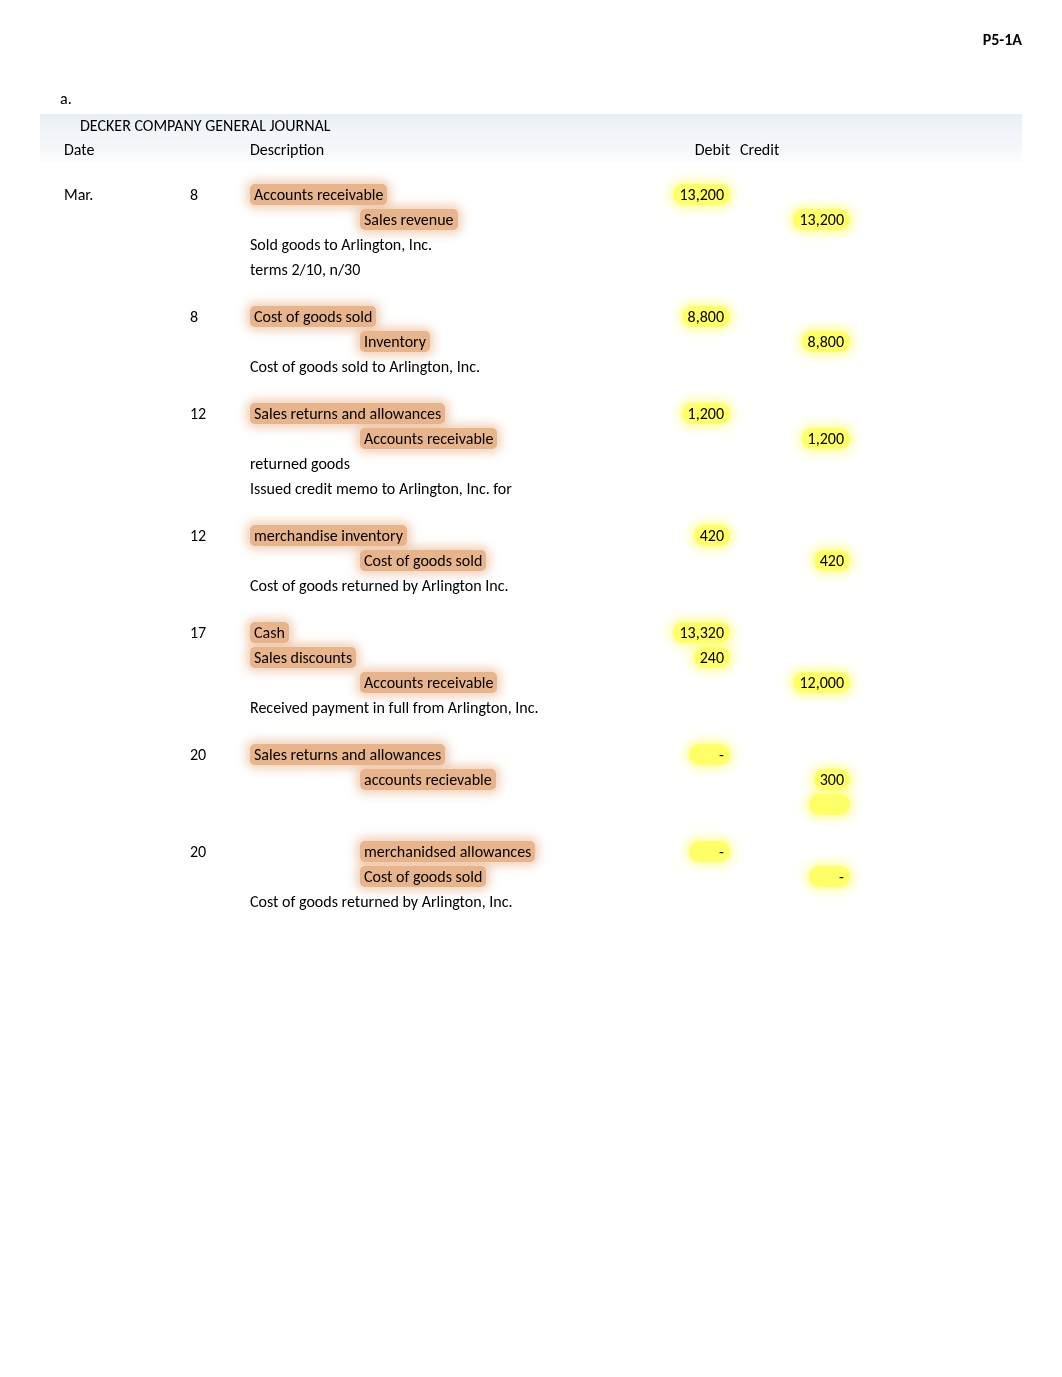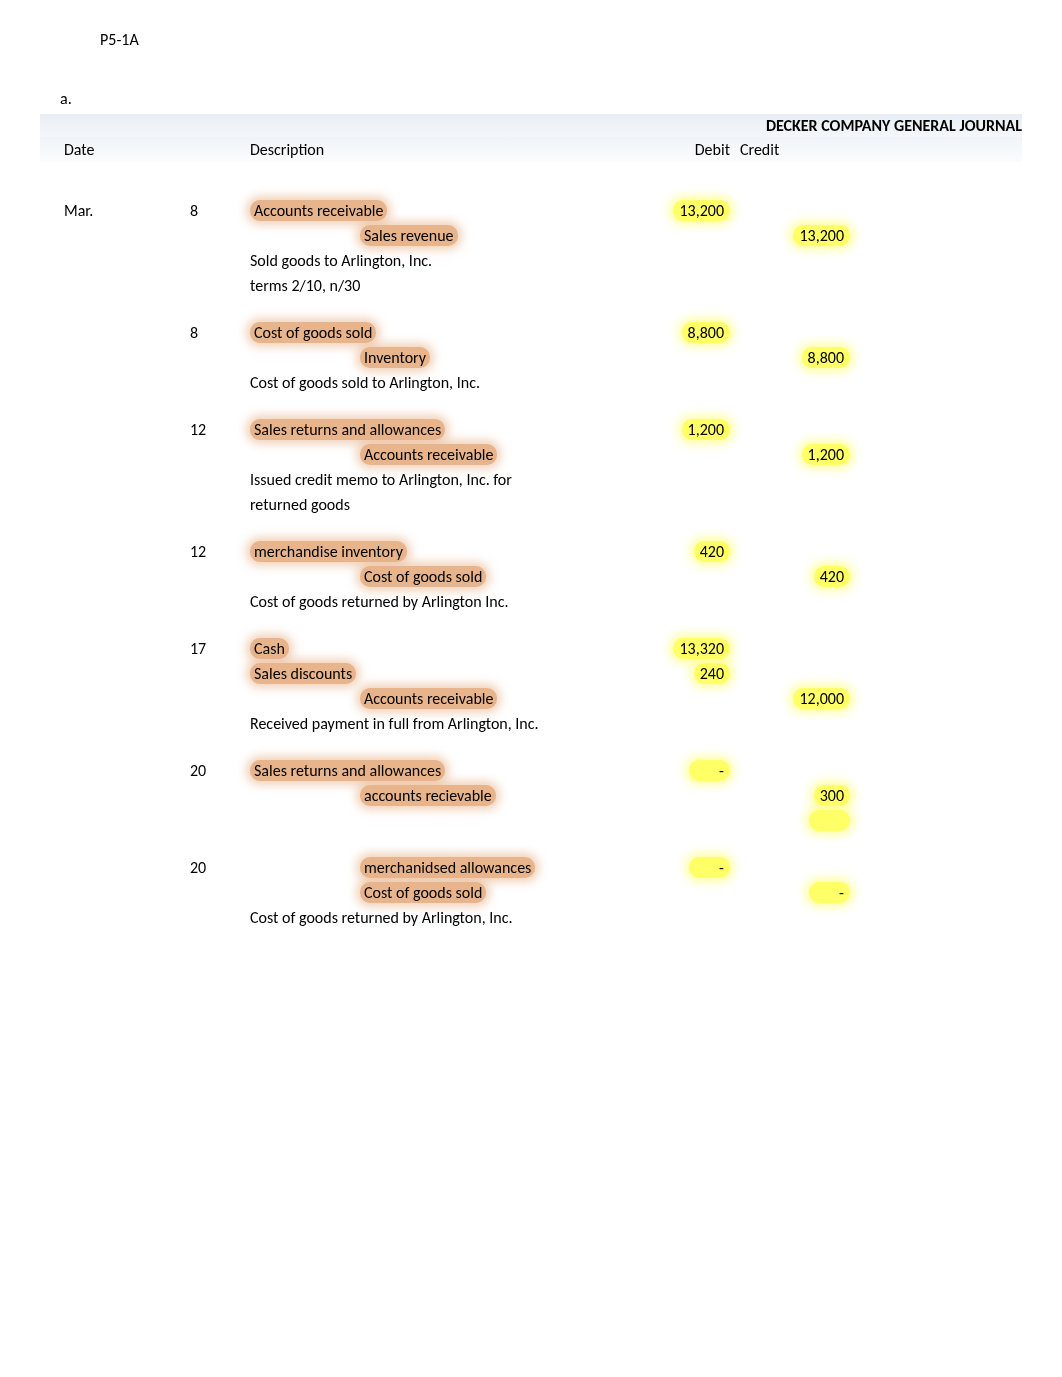--- a/index.html
+++ b/index.html
@@ -5,60 +5,60 @@
     * { box-sizing: border-box; margin: 0; padding: 0; }
     body {
       font-family: Calibri, 'Segoe UI', Arial, sans-serif;
       font-size: 16px;
       color: #000;
       background: #fff;
       width: 1062px;
       padding: 30px 40px;
     }
     .page-title {
-      text-align: left;
-      font-weight: normal;
+      text-align: right;
+      font-weight: bold;
       margin-bottom: 40px;
       margin-left: 60px;
     }
     .section-label {
       margin-left: 20px;
       margin-bottom: 6px;
     }
     .journal-title {
-      text-align: right;
-      font-weight: bold;
+      text-align: left;
+      font-weight: normal;
       margin-left: 40px;
     }
     .title-row {
       background: linear-gradient(to bottom, rgba(180,200,220,0.3), rgba(180,200,220,0.15));
       padding: 2px 0;
     }
     .header-row {
       background: linear-gradient(to bottom, rgba(180,200,220,0.2), rgba(180,200,220,0.05));
       padding: 3px 0;
       display: flex;
-      margin-bottom: 36px;
+      margin-bottom: 20px;
     }
     .col-date { width: 150px; padding-left: 24px; }
     .col-day { width: 60px; text-align: left; }
     .col-desc { width: 370px; }
     .col-debit { width: 120px; text-align: right; padding-right: 10px; }
     .col-credit { width: 120px; padding-right: 10px; }
     .row {
       display: flex;
       align-items: center;
       min-height: 25px;
       padding: 1px 0;
     }
     .entry-block { margin-bottom: 22px; }
     .indent { padding-left: 110px; }
     .hl-orange {
       background: #e8b48c;
-      border-radius: 10px;
+      border-radius: 5px;
       padding: 1px 4px;
       display: inline-block;
       box-shadow: 0 0 10px 4px rgba(232,180,140,0.6);
     }
     .hl-yellow {
       background: #ffff66;
       border-radius: 10px;
       padding: 1px 6px;
       display: inline-block;
       box-shadow: 0 0 10px 4px rgba(255,255,102,0.6);
@@ -149,28 +149,28 @@
       <div class="row">
         <div class="col-date"></div>
         <div class="col-day"></div>
         <div class="col-desc"><span class="indent" style="display: inline-block;"><span class="hl-orange">Accounts receivable</span></span></div>
         <div class="col-debit num"></div>
         <div class="col-credit num"><span class="hl-yellow">1,200</span></div>
       </div>
       <div class="row">
         <div class="col-date"></div>
         <div class="col-day"></div>
+        <div class="col-desc">returned goods</div>
+        <div class="col-debit num"></div>
+        <div class="col-credit num"></div>
+      </div>
+      <div class="row">
+        <div class="col-date"></div>
+        <div class="col-day"></div>
         <div class="col-desc">Issued credit memo to Arlington, Inc. for</div>
-        <div class="col-debit num"></div>
-        <div class="col-credit num"></div>
-      </div>
-      <div class="row">
-        <div class="col-date"></div>
-        <div class="col-day"></div>
-        <div class="col-desc">returned goods</div>
         <div class="col-debit num"></div>
         <div class="col-credit num"></div>
       </div>
     </div>
     <div class="entry-block">
       <div class="row">
         <div class="col-date"></div>
         <div class="col-day">12</div>
         <div class="col-desc"><span class="hl-orange">merchandise inventory</span></div>
         <div class="col-debit num"><span class="hl-yellow">420</span></div>

